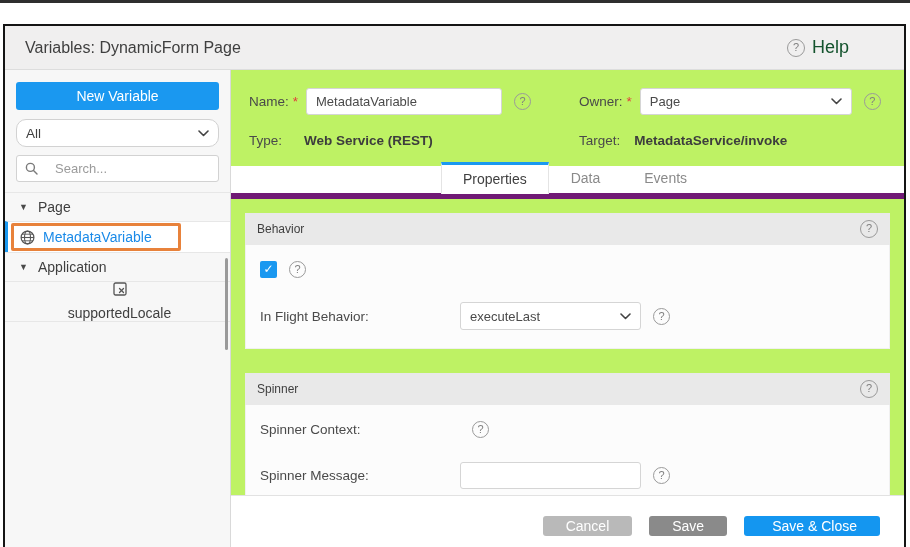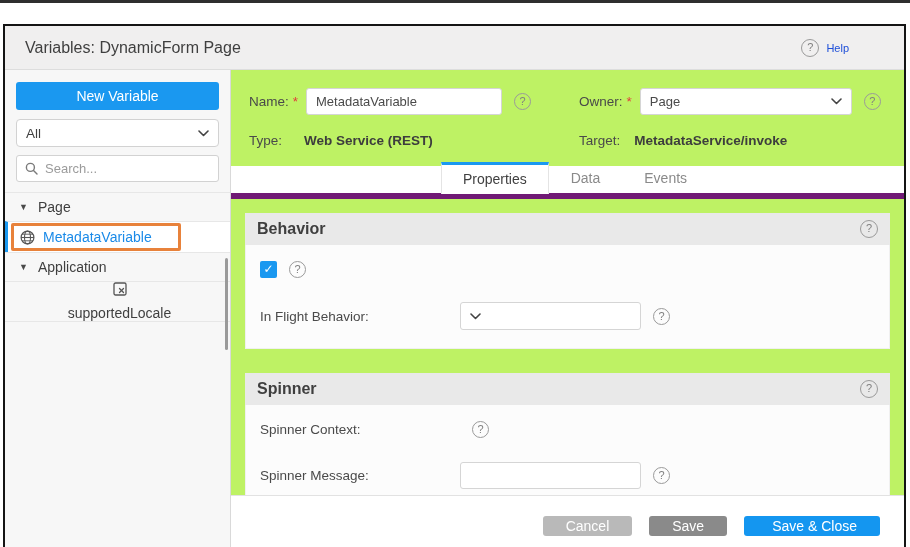--- a/index.html
+++ b/index.html
@@ -20,21 +20,21 @@
   }
 
   
   .modal-header {
     height:44px; flex:0 0 44px; background:#f0efef; border-bottom:1px solid #dddddd;
     display:flex; align-items:center; padding:0 55px 0 20px;
   }
   .modal-title { font-size:16px; color:#3f3f3f; }
   .header-spacer { flex:1; }
   .help-link { display:flex; align-items:center; gap:7px; cursor:pointer; }
-  .help-link .help-text { font-size:11px; color:#1d4ed8; }
+  .help-link .help-text { font-size:18px; color:#14532d; }
 
   .qicon {
     width:18px; height:18px; border:1.4px solid #9a9a9a; border-radius:50%;
     color:#808080; font-size:11px; line-height:15px; text-align:center;
     display:inline-block; flex:0 0 18px; background:transparent;
   }
   .qicon.sm { width:17px; height:17px; flex-basis:17px; line-height:14px; }
 
   
   .modal-body { flex:1; display:flex; min-height:0; }
@@ -44,31 +44,31 @@
     width:226px; flex:0 0 226px; background:#f7f7f7; border-right:1px solid #d9d9d9;
     position:relative; padding:12px 0 0 0;
   }
   .sidebar-inner { padding:0 11px; }
   .btn-new-variable {
     display:block; width:100%; height:28px; background:#1a98f0; color:#ffffff;
     border:none; border-radius:3px; font-size:14px; font-weight:500; cursor:pointer;
     font-family:inherit;
   }
   .filter-select {
-    margin-top:9px; height:28px; background:#ffffff; border:1px solid #d2d2d2; border-radius:4px;
+    margin-top:9px; height:28px; background:#ffffff; border:1px solid #d2d2d2; border-radius:10px;
     display:flex; align-items:center; padding:0 9px; font-size:13.5px; color:#3f3f3f; cursor:pointer;
   }
   .filter-select .grow { flex:1; }
   .search-box {
     margin-top:8px; height:27px; background:#ffffff; border:1px solid #d2d2d2; border-radius:3px;
     display:flex; align-items:center; padding:0 8px; gap:7px;
   }
   .search-box input {
     border:none; outline:none; flex:1; font-size:13px; color:#444; background:transparent;
-    font-family:inherit; min-width:0;
+    font-family:inherit; min-width:0;margin-left:10px;
   }
   .search-box input::placeholder { color:#9b9b9b; }
 
   .tree { margin-top:10px; }
   .tree-row {
     min-height:29px; display:flex; align-items:center; gap:9px;
     padding:0 10px 0 14px; border-top:1px solid #e7e7e7; font-size:14px; color:#3f3f3f;
     cursor:pointer; background:transparent;
   }
   .tree-row:last-child { border-bottom:1px solid #e7e7e7;flex-direction:column; }
@@ -126,21 +126,21 @@
     color:#3f3f3f; background:#ffffff; border:1px solid #e4e4e4; border-bottom:1px solid #ffffff;
     border-top:3px solid #1a98f0; line-height:28px;
   }
 
   
   .content { flex:1; padding:14px 14px 0 14px; overflow:hidden; }
   .section { margin-bottom:24px; }
   .section-header {
     background:#e9e9e9; display:flex; align-items:center; padding:7px 12px;
   }
-  .section-title { font-size:16px; color:#3f3f3f; flex:1;font-weight:bold; }
+  .section-title { font-size:12px; color:#3f3f3f; flex:1; }
   .section-body { background:#fcfcfc; border:1px solid #f0f0f0; border-top:none; padding:4px 0 6px 0; }
   .ctl-row { display:flex; align-items:center; padding:12px 14px; }
   .ctl-label { width:200px; flex:0 0 200px; font-size:13.5px; color:#4a4a4a; }
   .checkbox {
     width:17px; height:17px; background:#1a98f0; border-radius:2px; color:#ffffff;
     font-size:12px; line-height:17px; text-align:center; cursor:pointer; flex:0 0 17px;
   }
   .ctl-select {
     width:181px; height:28px; border:1px solid #d5d5d5; border-radius:3px; background:#fff;
     display:flex; align-items:center; padding:0 9px; font-size:13px; color:#4a4a4a; cursor:pointer;
@@ -300,20 +300,21 @@
             <span class="qicon">?</span>
           </div>
           <div class="section-body">
             <div class="ctl-row">
               <span class="checkbox">✓</span>
               <span class="qicon sm help-after">?</span>
             </div>
             <div class="ctl-row">
               <span class="ctl-label">In Flight Behavior:</span>
               <div class="ctl-select">
+                <span class="grow">executeLast</span>
                 <span class="chev">
                   <svg width="11" height="7" viewBox="0 0 11 7">
                       <polyline points="1,1 5.5,5.5 10,1" fill="none" stroke="#444" stroke-width="1.6" stroke-linecap="round" stroke-linejoin="round"></polyline>
                     </svg>
                 </span>
               </div>
               <span class="qicon sm help-after">?</span>
             </div>
           </div>
         </div>

